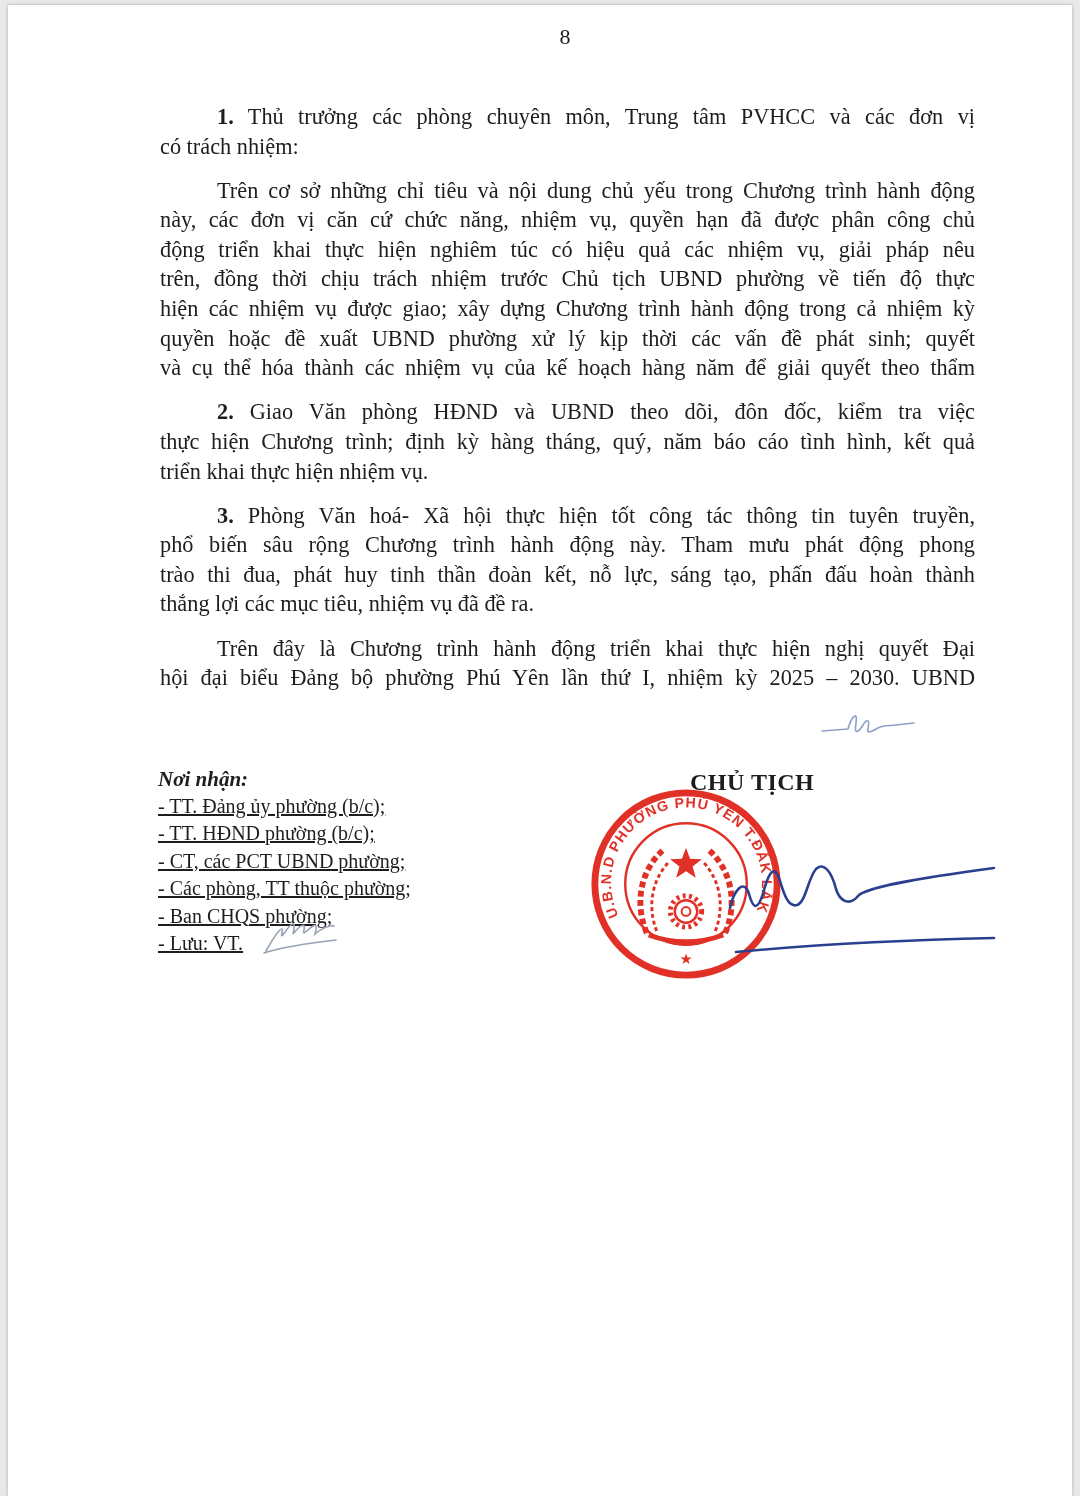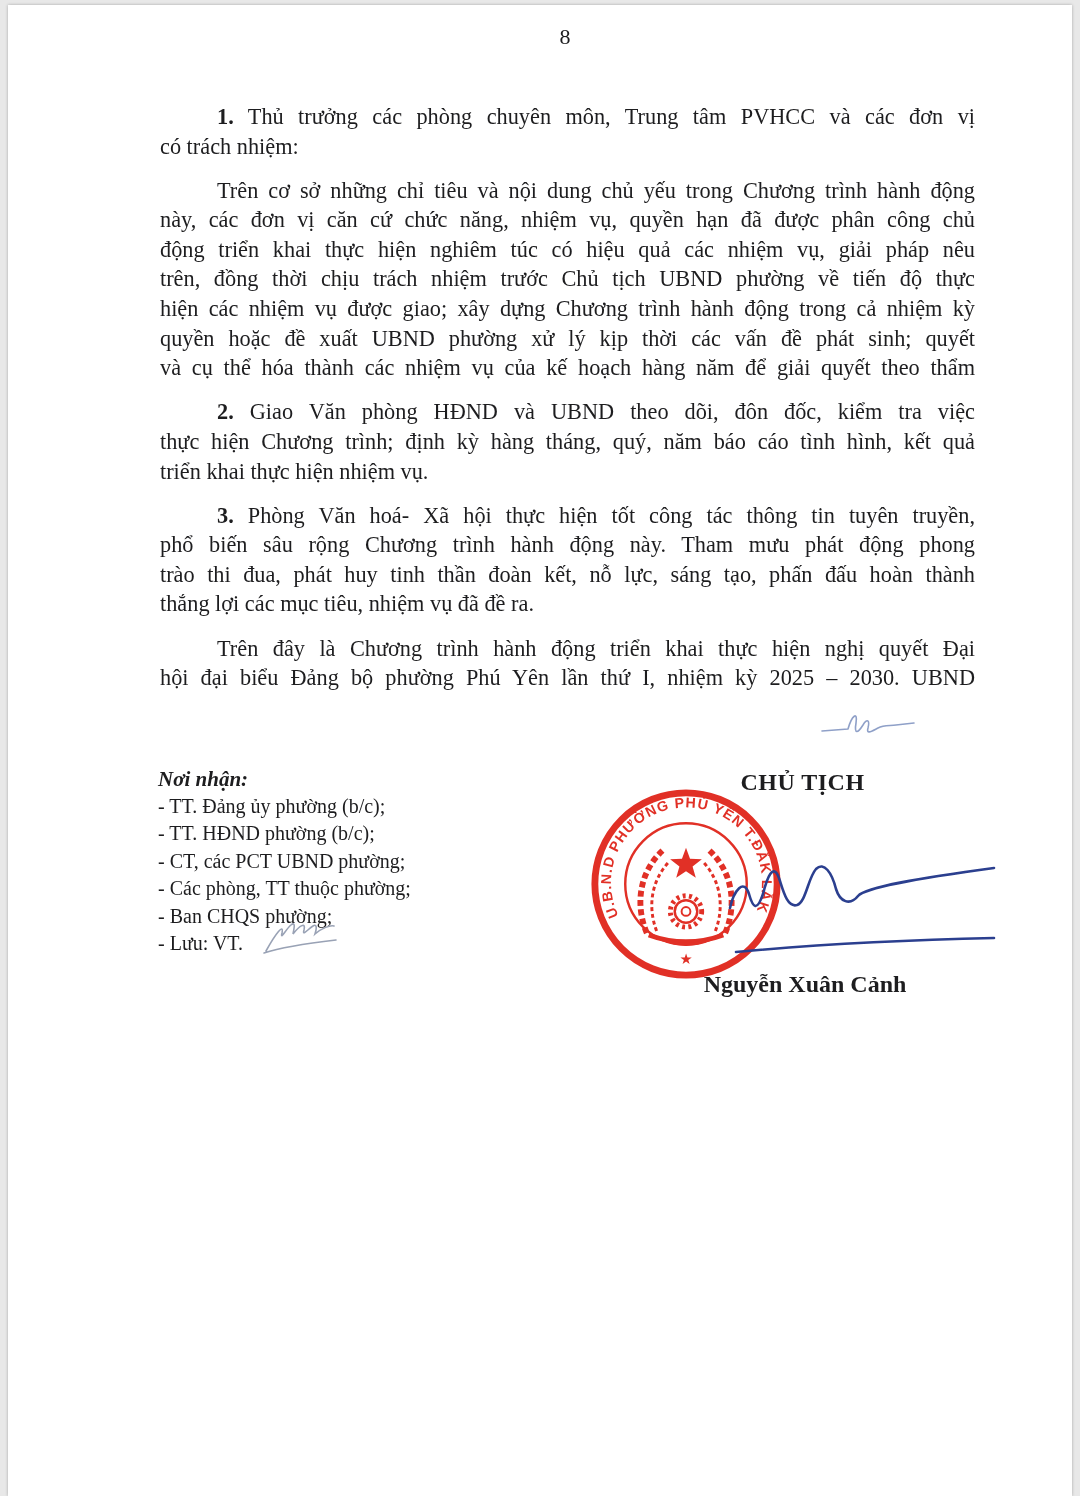--- a/index.html
+++ b/index.html
@@ -23,23 +23,23 @@
   .para { margin:0 0 14.5px 0; }
   .para .line {
     white-space:nowrap; overflow:hidden;
     text-align:justify; text-align-last:justify;
   }
   .para .line.last { text-align-last:left; }
   .para .line.first { text-indent:57px; }
   .para b { font-weight:bold; }
   .recipients { position:absolute; left:150px; top:760px; width:360px; color:#1d1d1f; }
   .rec-title { font-weight:bold; font-style:italic; font-size:21px; line-height:28px; }
-  .rec-item  { font-size:20px; line-height:27.4px; }
+  .rec-item  { font-size:20px; line-height:27.4px;text-decoration:underline; }
   .sig-title {
-    position:absolute; left:682px; top:764px; width:225px; text-align:center;
+    position:absolute; left:682px; top:764px; width:225px; 
     font-weight:bold; font-size:24px; letter-spacing:.5px; color:#1d1d1f;
   }
   .sig-name {
     position:absolute; left:647px; top:966px; width:300px; text-align:center;
     font-weight:bold; font-size:24px; color:#1d1d1f;
   }
   .seal      { position:absolute; left:580px; top:781px; width:196px; height:196px; opacity:.96; }
   .signature { position:absolute; left:652px; top:833px; width:350px; height:135px; }
   .initials-a{ position:absolute; left:810px; top:698px; width:100px; height:42px; }
   .initials-b{ position:absolute; left:254px; top:908px; width:90px;  height:45px; }
@@ -132,15 +132,14 @@
   </svg>
 
   <svg class="initials-a" viewBox="0 0 100 42">
     <path d="M 4 28 L 30 26 M 30 26 C 34 12, 40 8, 38 20 C 36 32, 40 30, 45 22 C 49 15, 52 17, 50 25 C 48 32, 54 28, 60 25 C 66 22, 72 23, 78 22 L 96 20" fill="none" stroke="#8fa0c8" stroke-width="1.6" stroke-linecap="round"></path>
   </svg>
 
   <svg class="initials-b" viewBox="0 0 90 45">
     <path d="M 4 38 C 14 20, 22 10, 20 20 C 18 28, 24 16, 29 12 C 34 8, 32 16, 31 21 C 38 12, 44 9, 42 17 C 40 24, 46 16, 51 13 C 56 10, 54 18, 53 21 C 60 15, 68 12, 72 13 M 2 40 C 20 34, 48 30, 74 27" fill="none" stroke="#99a2b5" stroke-width="1.6" stroke-linecap="round"></path>
   </svg>
 
-  <div class="sig-name">Nguyễn Xuân Cảnh</div>
 
 </div>
 
 </body></html>

